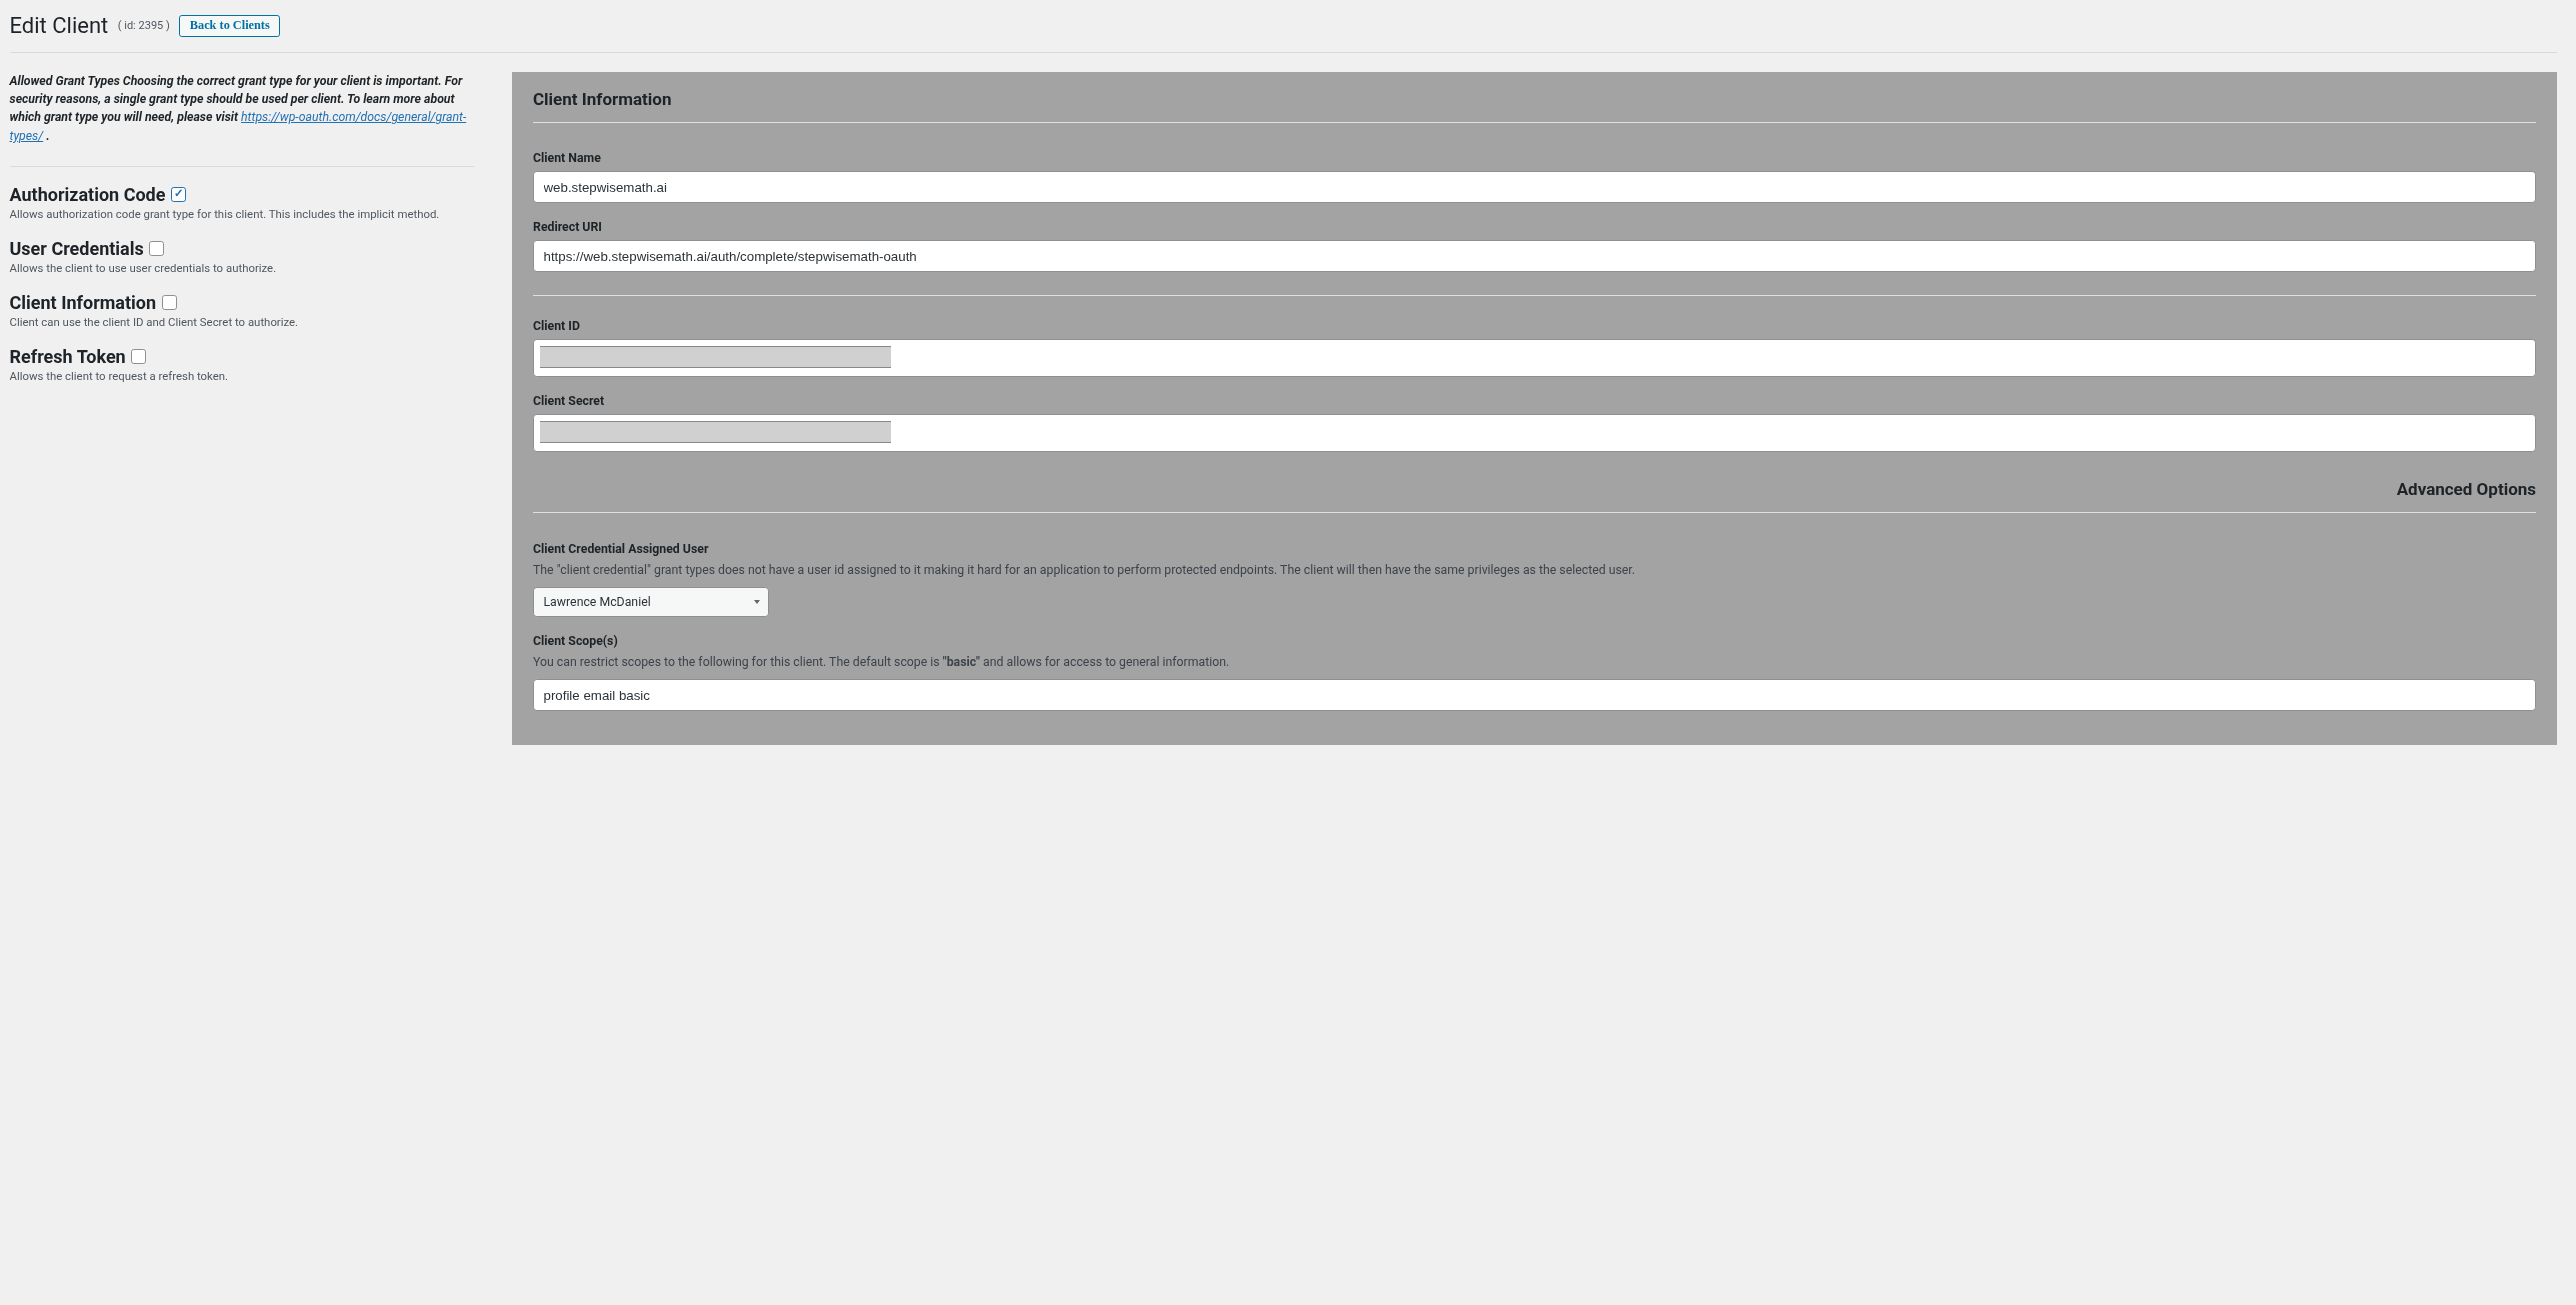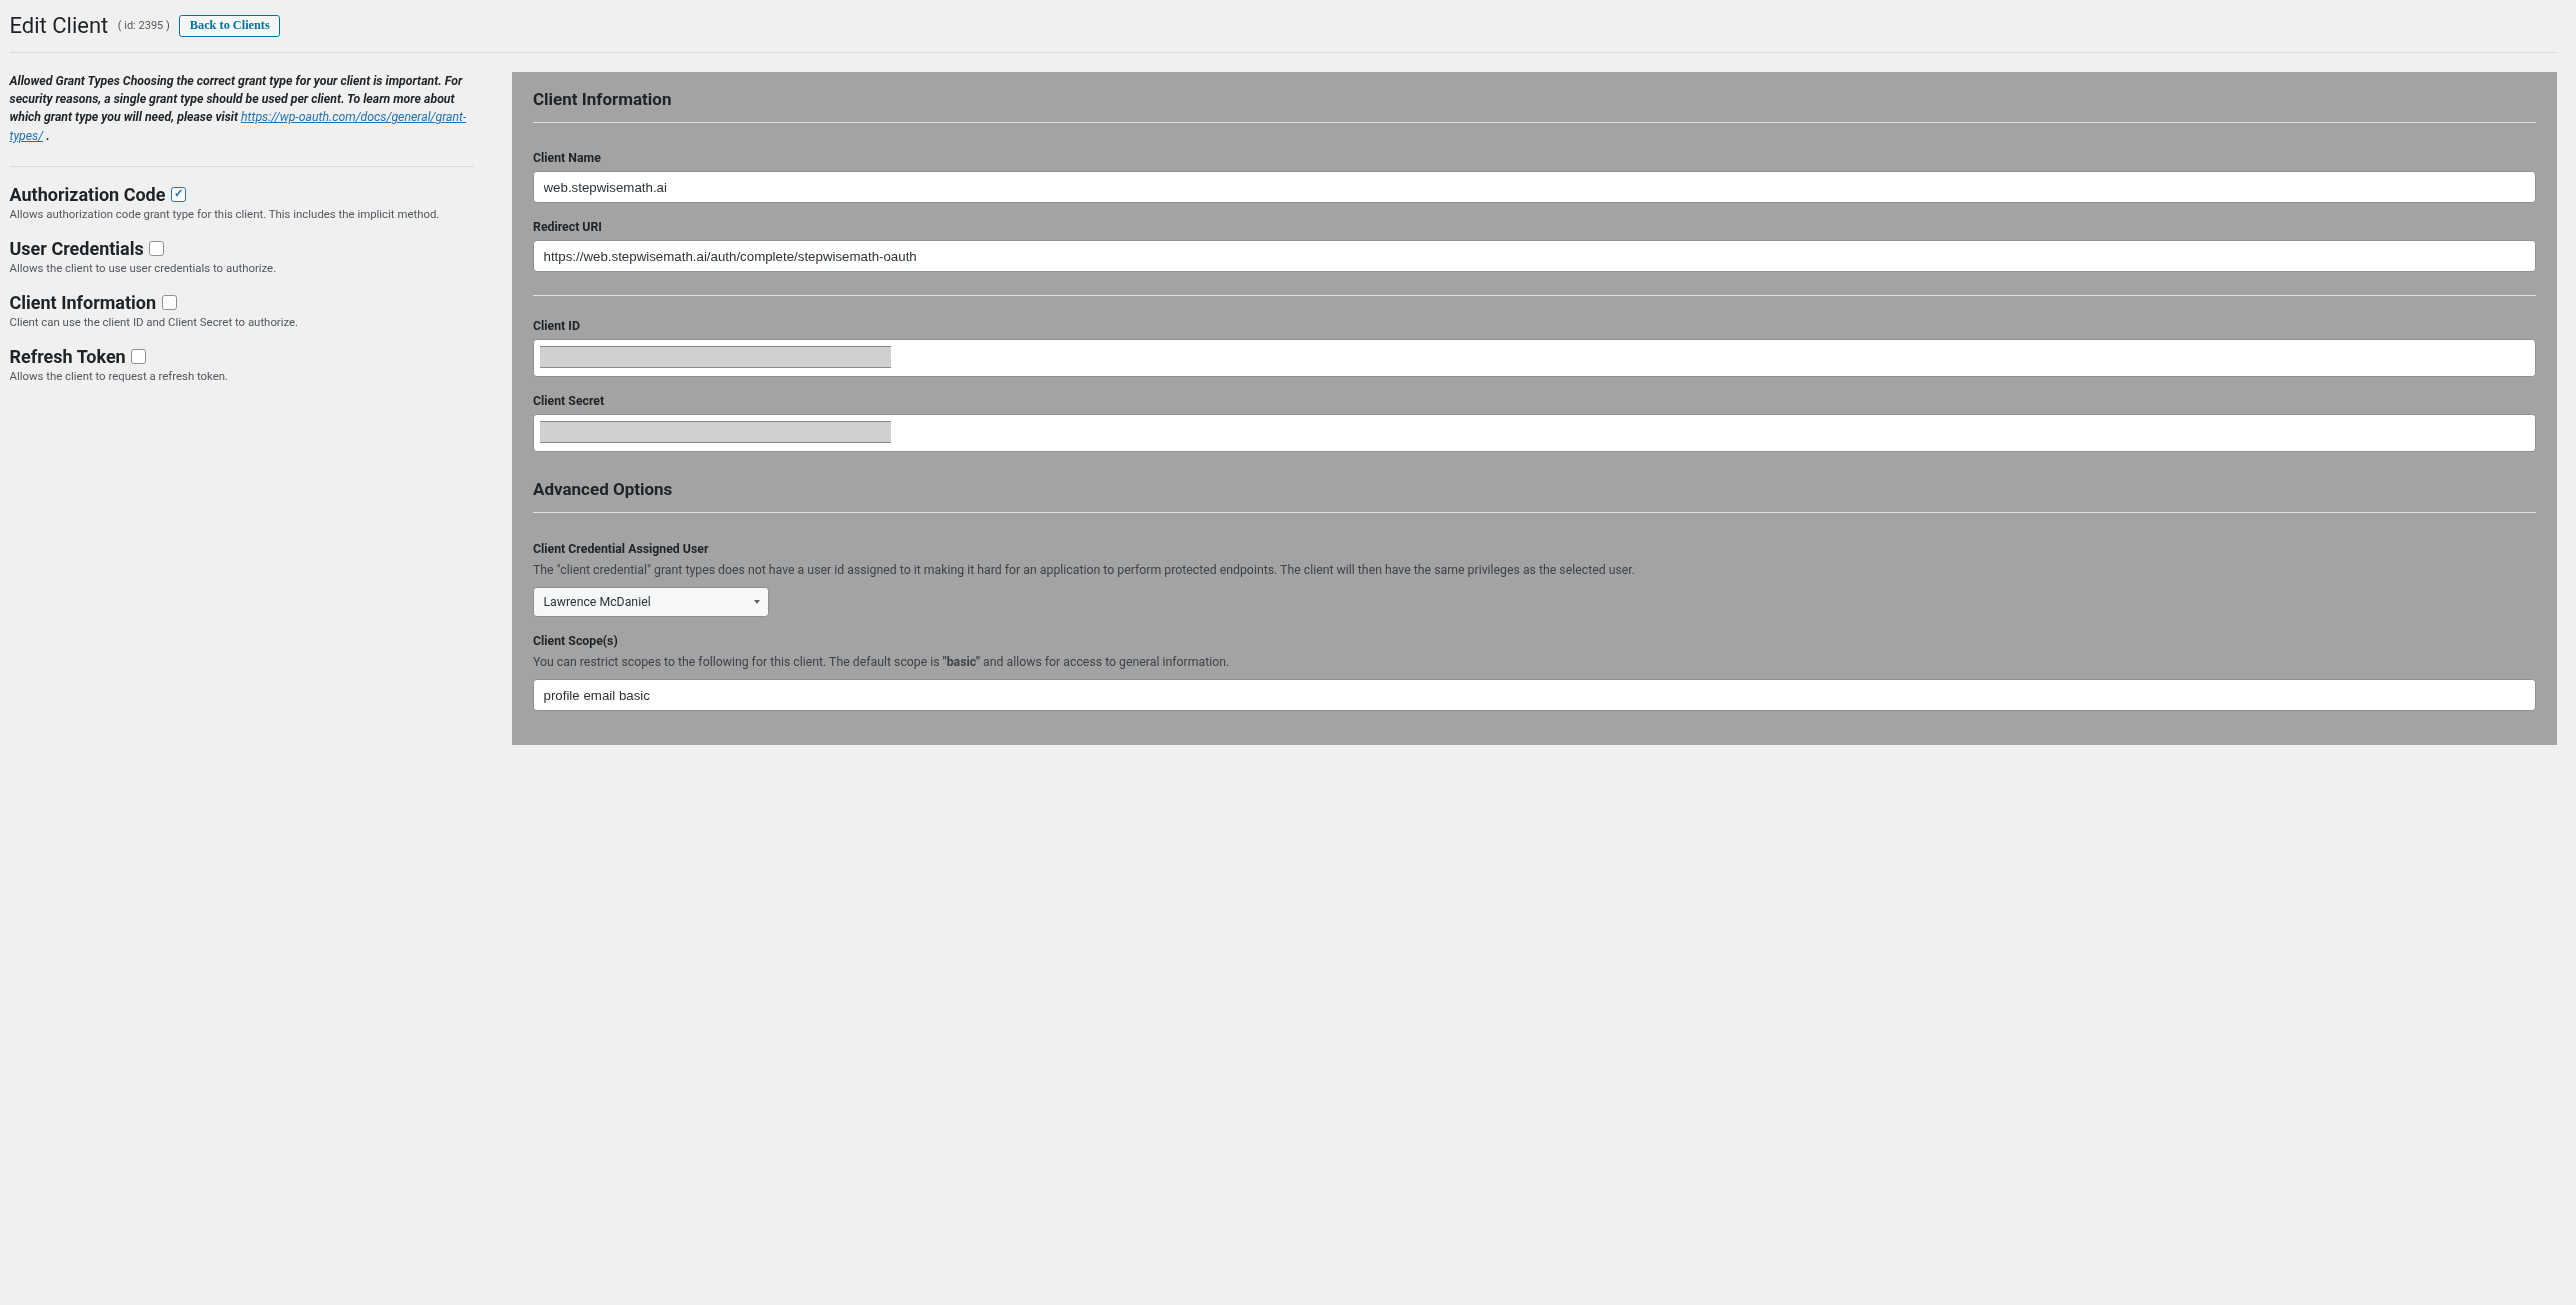--- a/index.html
+++ b/index.html
@@ -54,21 +54,21 @@
     }
     .text-input.readonly { background: #fff; }
     .redacted-box {
       display: inline-block; width: 351px; height: 22px; margin: 3.8px;
       background: #d0d0d0;
       border-top: 1.9px solid #888; border-bottom: 1.9px solid #888;
       filter: blur(0.3px);
     }
 
     .field-divider { border: 0; border-top: 0.9px solid #e0e0e0; margin: 23px 0; }
-    .adv-title { font-size: 17px; font-weight: 700; color: #1d2327; margin-bottom: 13.3px; }
+    .adv-title { font-size: 17px; font-weight: 700; color: #1d2327; margin-bottom: 13.3px; text-align: right; }
 
     .select-wrap {
       position: relative; width: 236px; border: 0.9px solid #8c8f94; border-radius: 3.8px;
       background: #f6f7f7; padding: 6.6px 26.6px 6.6px 9.5px; font-size: 12.3px; color: #2c3338; cursor: pointer;
     }
     .select-wrap::after {
       content: ""; position: absolute; right: 8.5px; top: 50%; transform: translateY(-50%);
       width: 0; height: 0; border-left: 3.8px solid transparent; border-right: 3.8px solid transparent; border-top: 4.7px solid #666;
     }
   </style>

